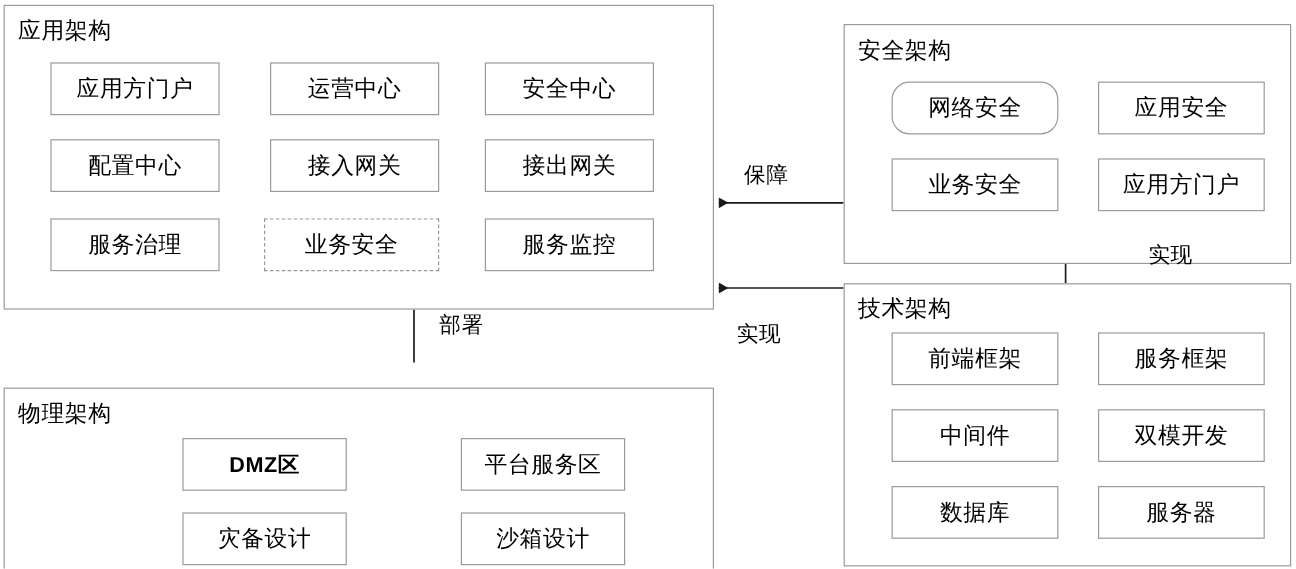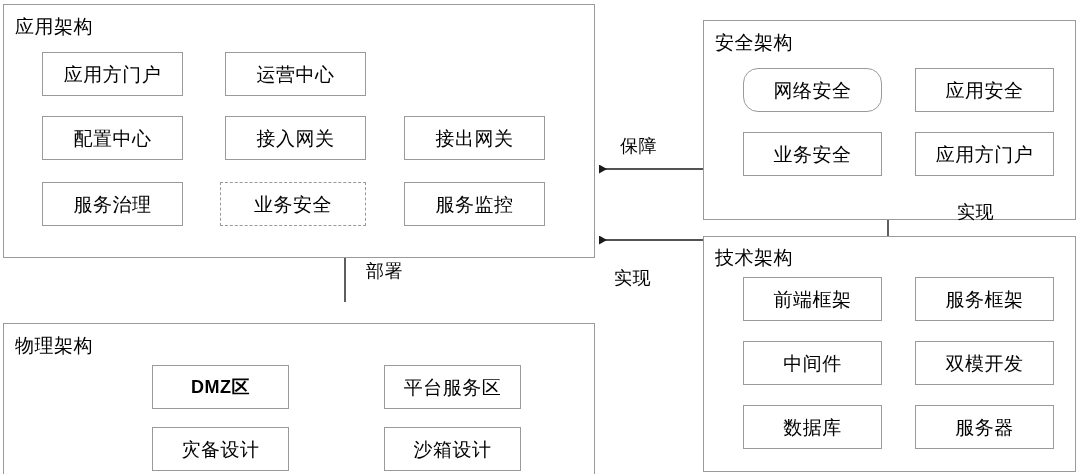--- a/index.html
+++ b/index.html
@@ -95,20 +95,21 @@
     <line class="conn-line" x1="703" y1="240" x2="599" y2="240" marker-end="url(#arrowL)"></line>
     <line class="conn-line" x1="888" y1="236" x2="888" y2="208" marker-end="url(#arrowU)"></line>
     <line class="conn-line" x1="345" y1="302" x2="345" y2="252" marker-end="url(#arrowU)"></line>
   </svg>
 
   <div class="panel" style="left:3px; top:4px; width:592px; height:254px;padding-left:20px;">
     <div class="panel-title" style="left:11px; top:12px;">应用架构</div>
 
     <div class="node" style="left:38px; top:47px; width:141px; height:44px;">应用方门户</div>
     <div class="node" style="left:221px; top:47px; width:141px; height:44px;">运营中心</div>
+    <div class="node" style="left:400px; top:47px; width:141px; height:44px;">安全中心</div>
 
     <div class="node" style="left:38px; top:111px; width:141px; height:44px;">配置中心</div>
     <div class="node" style="left:400px; top:111px; width:141px; height:44px;">接出网关</div>
     <div class="node" style="left:221px; top:111px; width:141px; height:44px;">接入网关</div>
 
     <div class="node" style="left:38px; top:177px; width:141px; height:44px;">服务治理</div>
     <div class="node dashed" style="left:216px; top:177px; width:146px; height:44px;">业务安全</div>
     <div class="node" style="left:400px; top:177px; width:141px; height:44px;">服务监控</div>
   </div>
 

